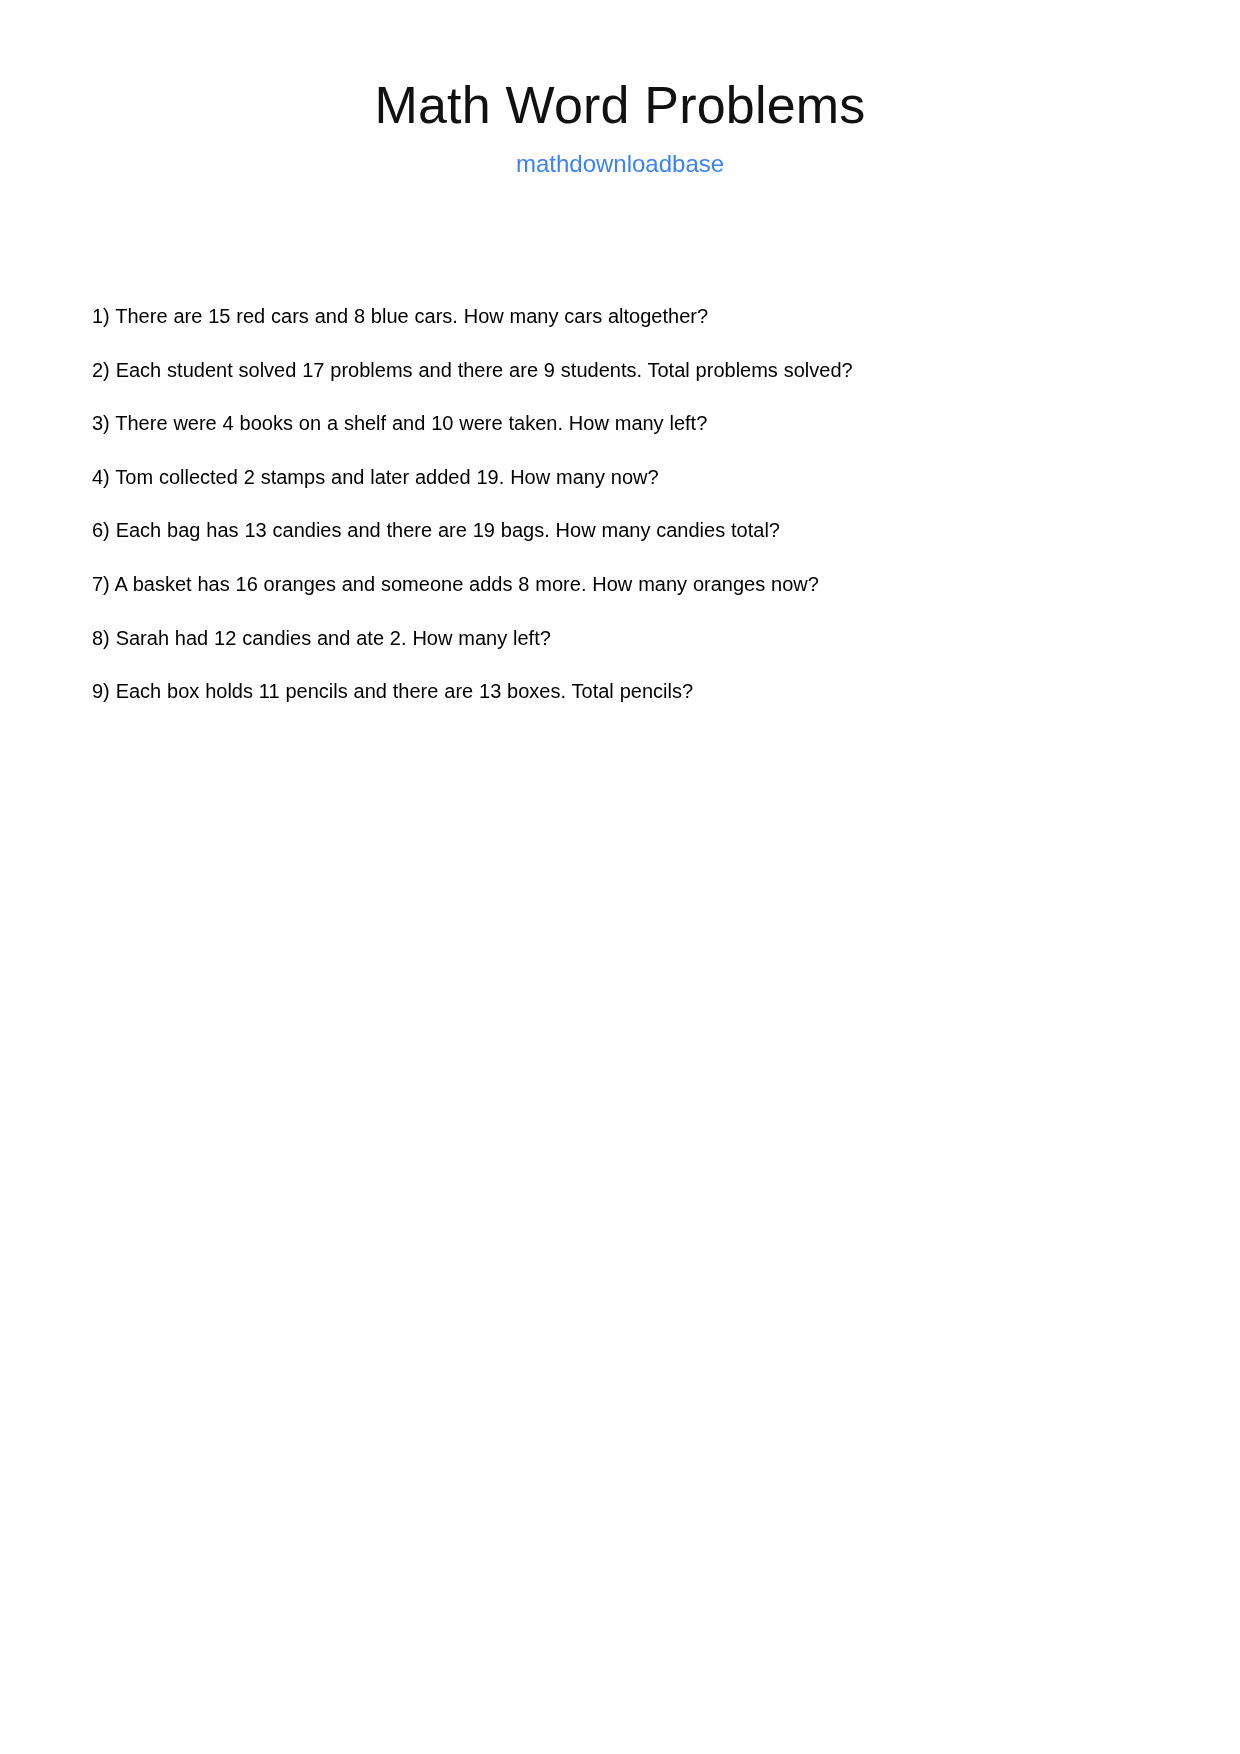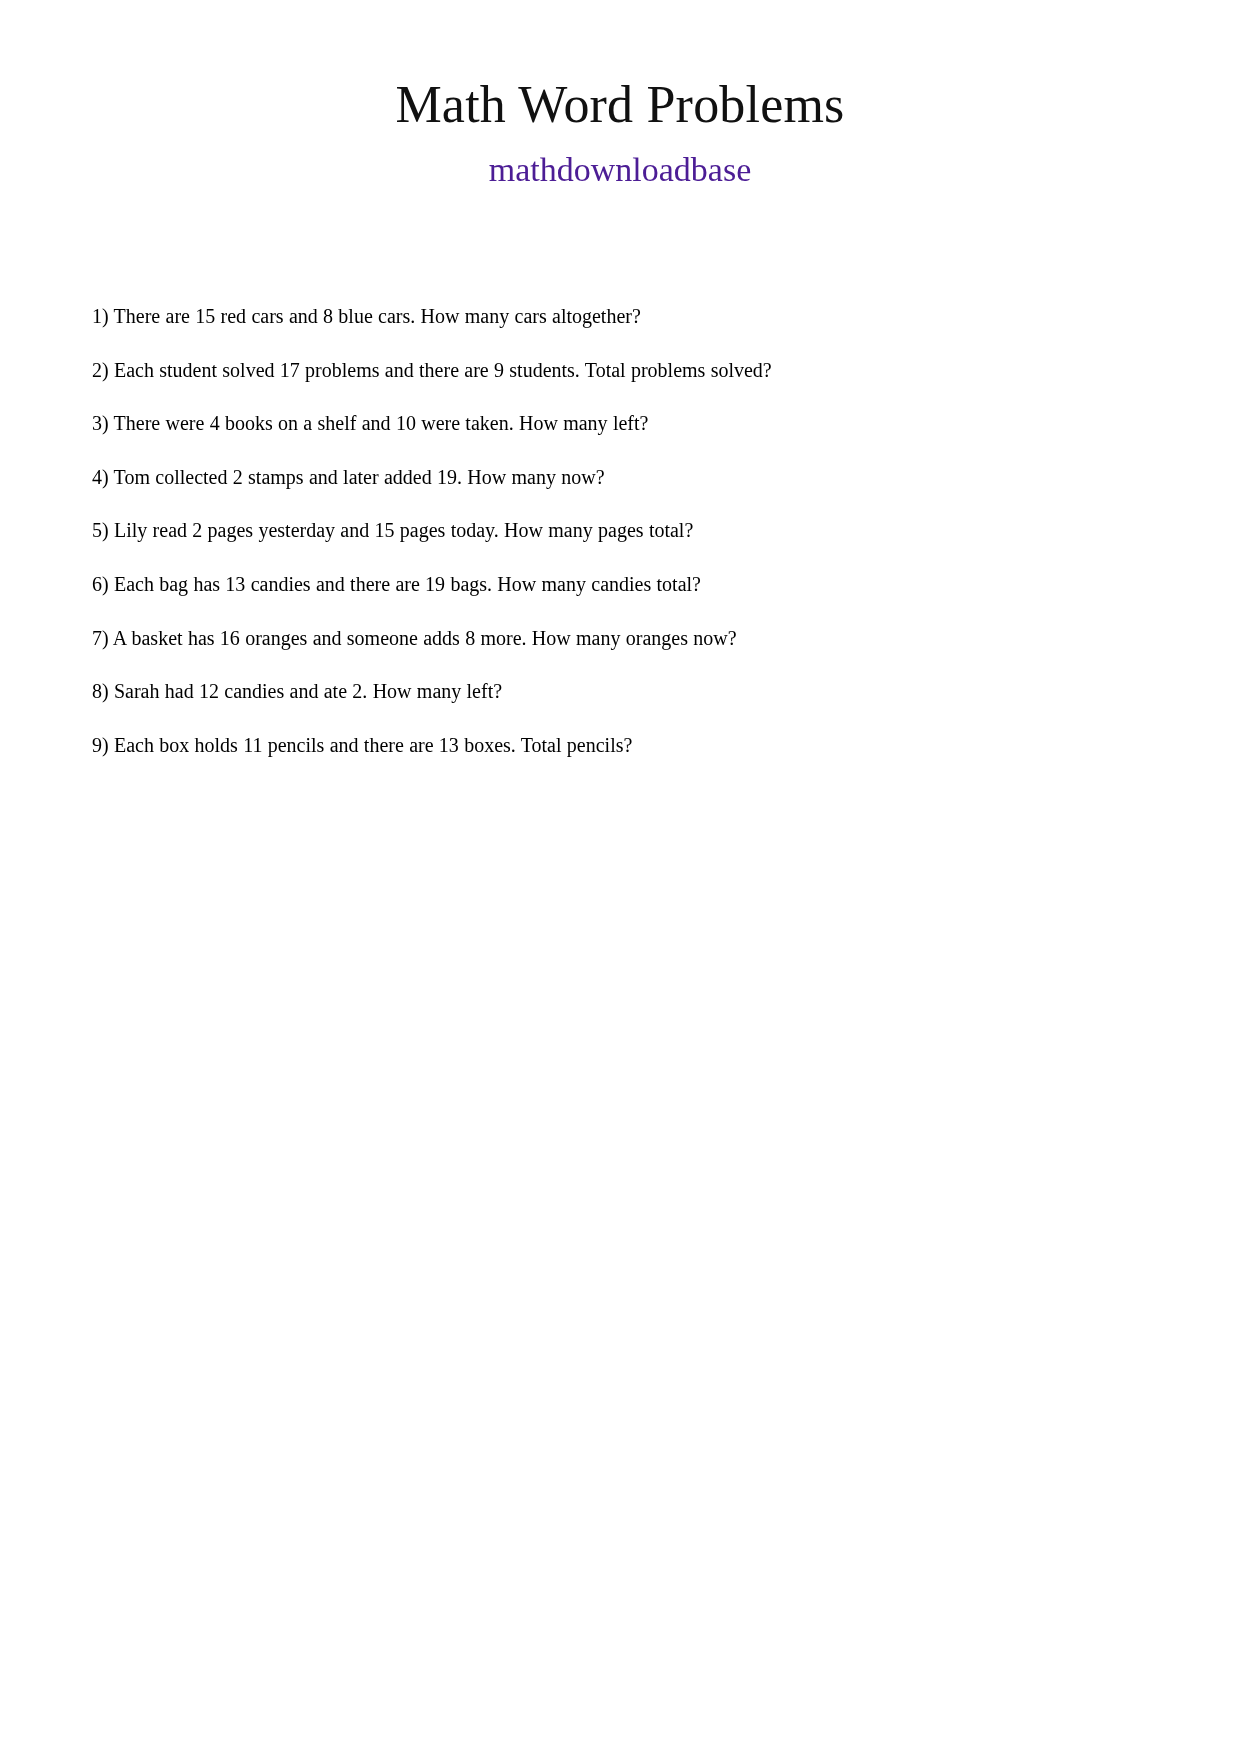--- a/index.html
+++ b/index.html
@@ -14,38 +14,37 @@
     -webkit-font-smoothing: antialiased;
   }
   .page {
     position: relative;
     width: 1240px;
     height: 1754px;
     margin: 0 auto;
     background: #ffffff;
     overflow: hidden;
     box-sizing: border-box;
-    font-family: Liberation Serif, serif;
   }
   .header {
     padding-top: 76px;
     text-align: center;
   }
   .doc-title {
     font-size: 52px;
     font-weight: 400;
     line-height: 1.12;
     letter-spacing: 0.2px;
     color: #111111;
     margin: 0;
   }
   .doc-subtitle {
-    font-size: 34px;
+    font-size: 24px;
     font-weight: 400;
-    color: #4c1d95;
+    color: #3b82f6;
     margin: 16px 0 8px 0;
     line-height: 1.2;
   }
   .problems {
     margin: 0;
     padding: 0;
     list-style: none;
     position: absolute;
     top: 303px;
     left: 92px;
@@ -71,20 +70,19 @@
   <div class="header">
     <h1 class="doc-title">Math Word Problems</h1>
     <div class="doc-subtitle">mathdownloadbase</div>
   </div>
 
   <ol class="problems">
     <li class="problem">1) There are 15 red cars and 8 blue cars. How many cars altogether?</li>
     <li class="problem">2) Each student solved 17 problems and there are 9 students. Total problems solved?</li>
     <li class="problem">3) There were 4 books on a shelf and 10 were taken. How many left?</li>
     <li class="problem">4) Tom collected 2 stamps and later added 19. How many now?</li>
-    <li class="problem">5) Lily read 2 pages yesterday and 15 pages today. How many pages total?</li>
     <li class="problem">6) Each bag has 13 candies and there are 19 bags. How many candies total?</li>
     <li class="problem">7) A basket has 16 oranges and someone adds 8 more. How many oranges now?</li>
     <li class="problem">8) Sarah had 12 candies and ate 2. How many left?</li>
     <li class="problem">9) Each box holds 11 pencils and there are 13 boxes. Total pencils?</li>
   </ol>
 
 </div>
 
 </body></html>

